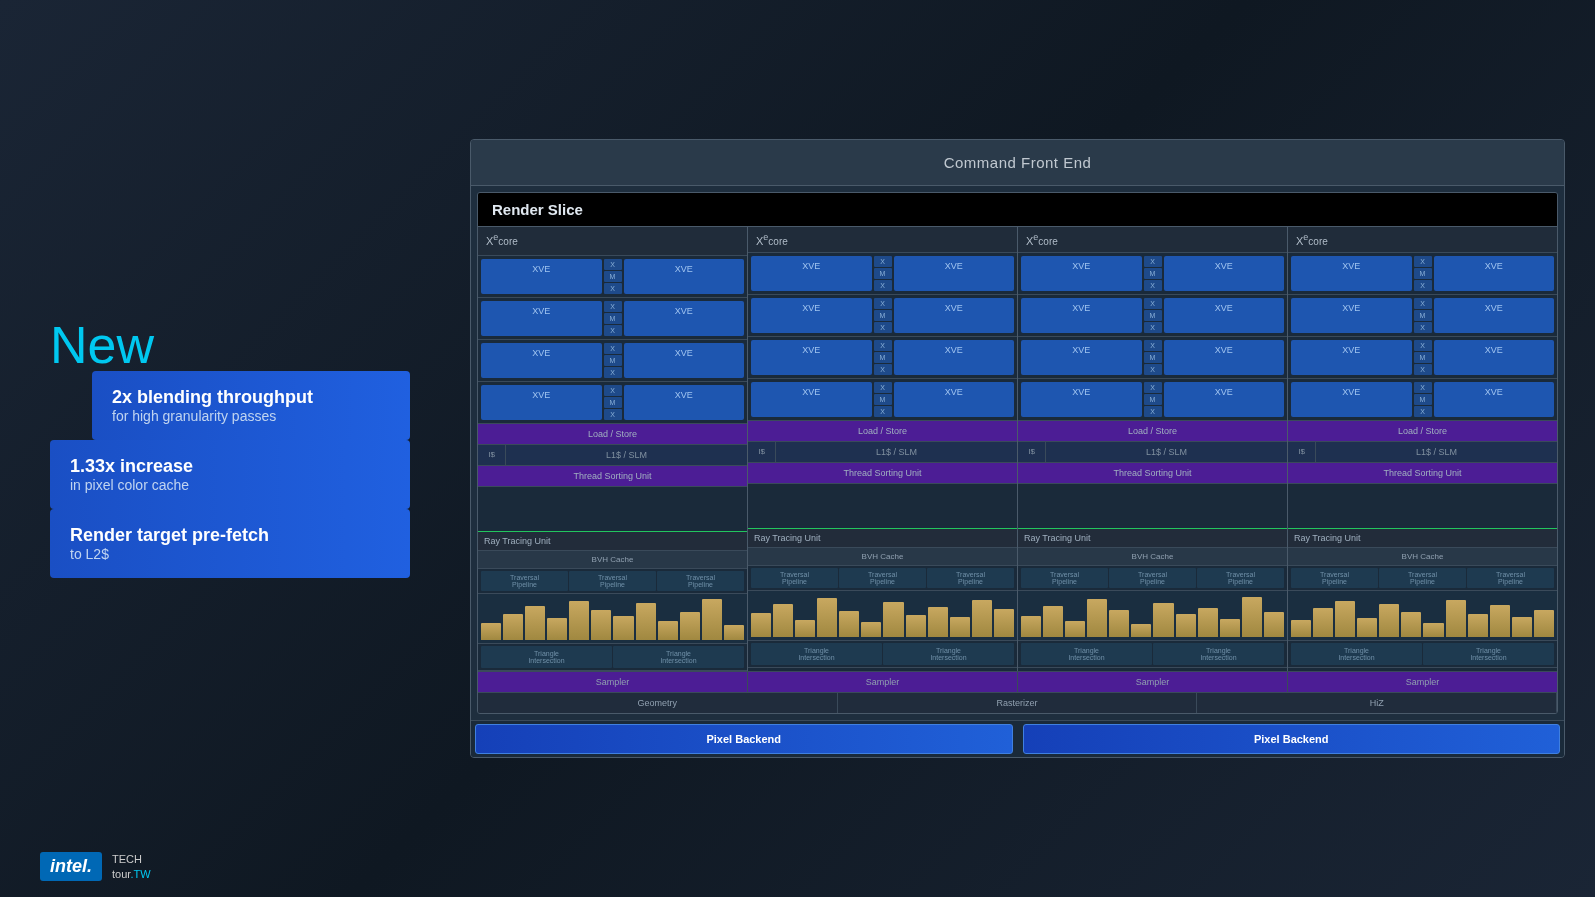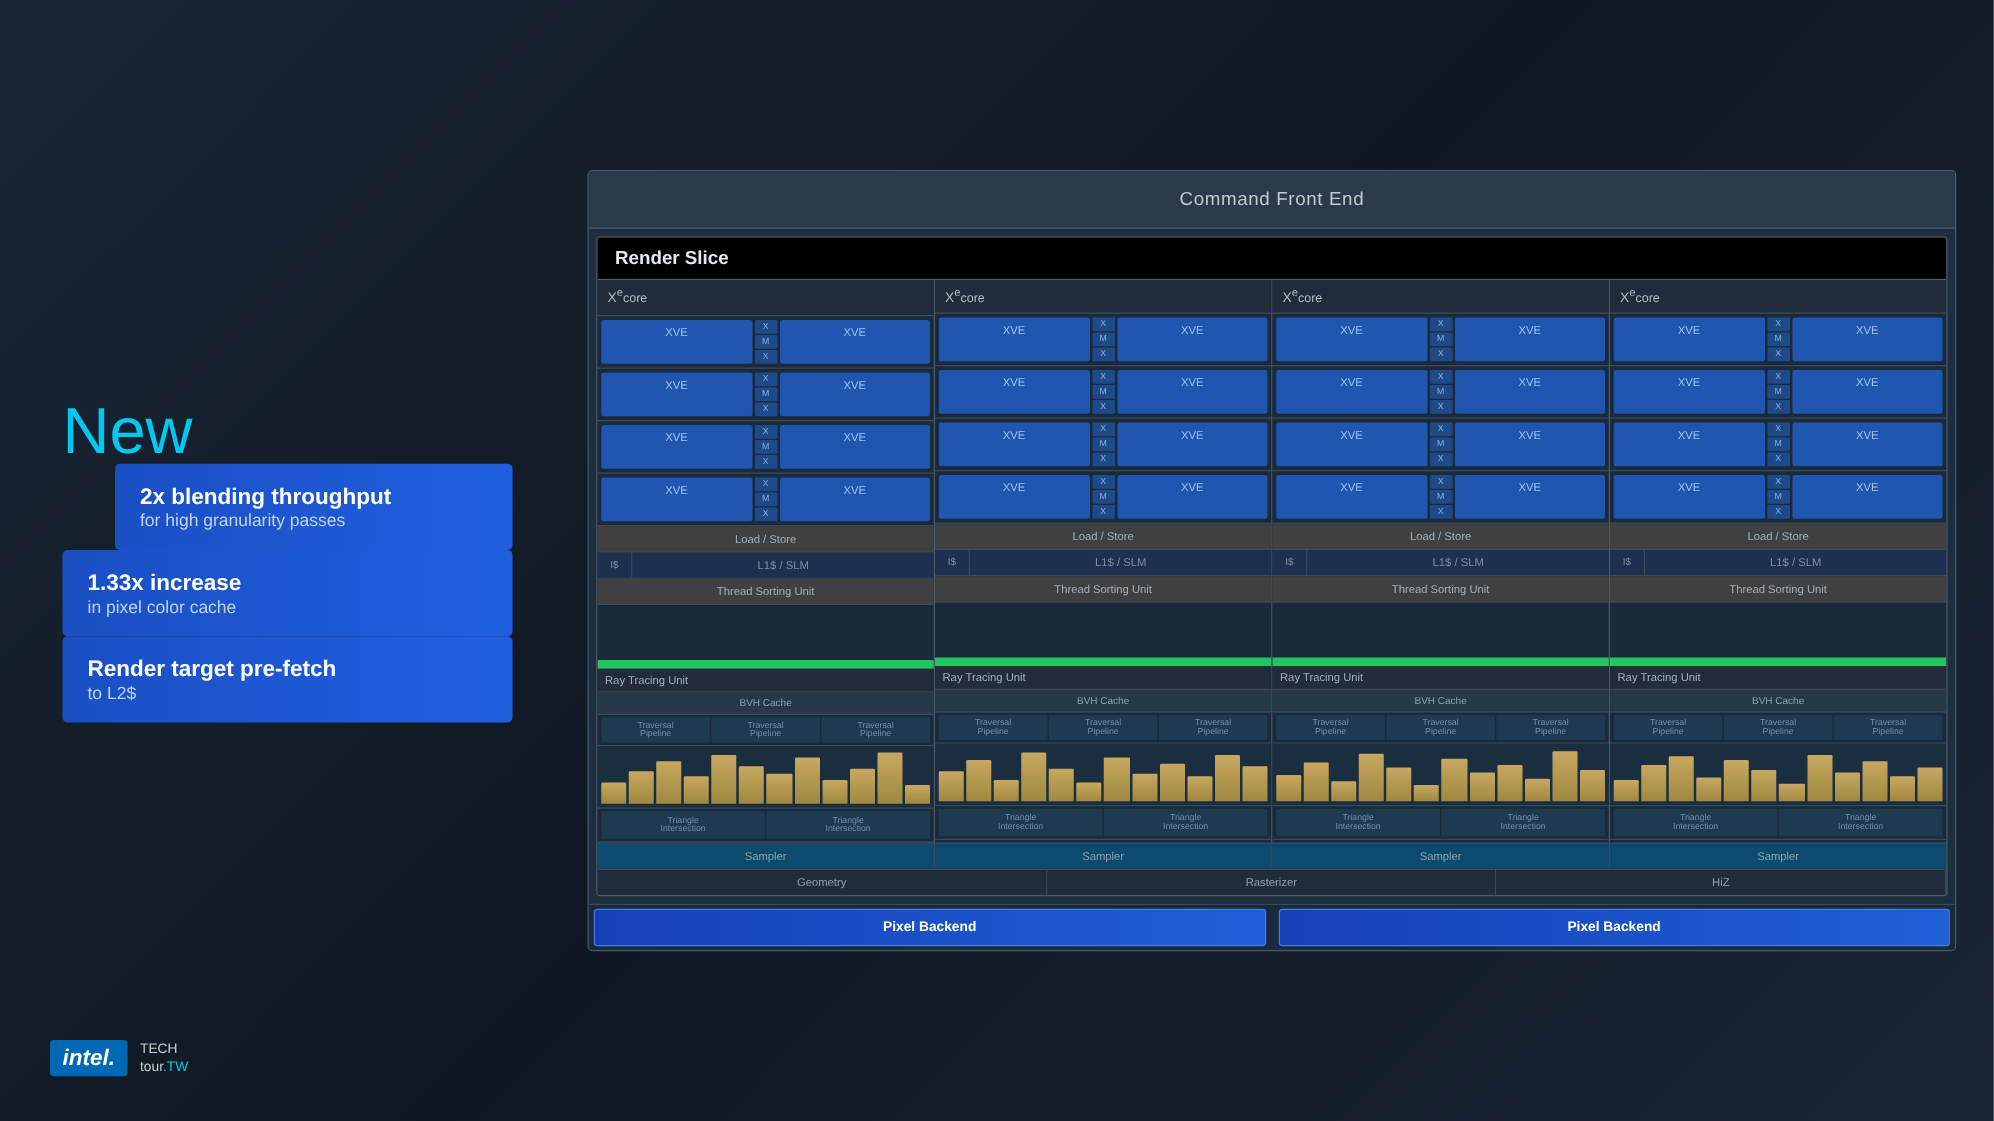--- a/index.html
+++ b/index.html
@@ -55,21 +55,21 @@
     }
 
     .feature-card .subtitle {
       color: #c0d4f0;
       font-size: 14px;
       font-weight: 400;
     }
 
     .intel-logo-area {
       position: absolute;
-      bottom: 36px;
+      bottom: 16px;
       left: 40px;
       display: flex;
       align-items: center;
       gap: 10px;
     }
 
     .intel-logo {
       color: white;
       font-size: 18px;
       font-weight: 700;
@@ -211,31 +211,31 @@
     .l1slm-cell {
       flex: 1;
       background: #1e3050;
       color: #8090a0;
       font-size: 9px;
       text-align: center;
       padding: 5px 2px;
     }
 
     .tsu-row {
-      background: #404040;
+      background: #4c1d95;
       color: #a0b0c0;
       font-size: 9px;
       text-align: center;
       padding: 5px 2px;
       border-bottom: 1px solid #3a4a5a;
     }
 
     
     .rt-block {
-      border-top: 7px solid #22c55e;
+      border-top: 1px solid #22c55e;
       margin-top: 44px;
     }
 
     .rt-label {
       background: #222c3a;
       color: #a0b0c0;
       font-size: 9px;
       padding: 4px 6px;
       border-bottom: 1px solid #3a4a5a;
     }
@@ -307,21 +307,21 @@
       padding: 4px 1px;
       border-radius: 1px;
     }
 
     .sampler-row {
       display: flex;
     }
 
     .sampler-cell {
       flex: 1;
-      background: #0c4a6e;
+      background: #4c1d95;
       color: #90a0b0;
       font-size: 9px;
       text-align: center;
       padding: 5px 2px;
       border-right: 1px solid #3a4a5a;
       border-top: 1px solid #3a4a5a;
     }
 
     .sampler-cell:last-child { border-right: none; }
 

